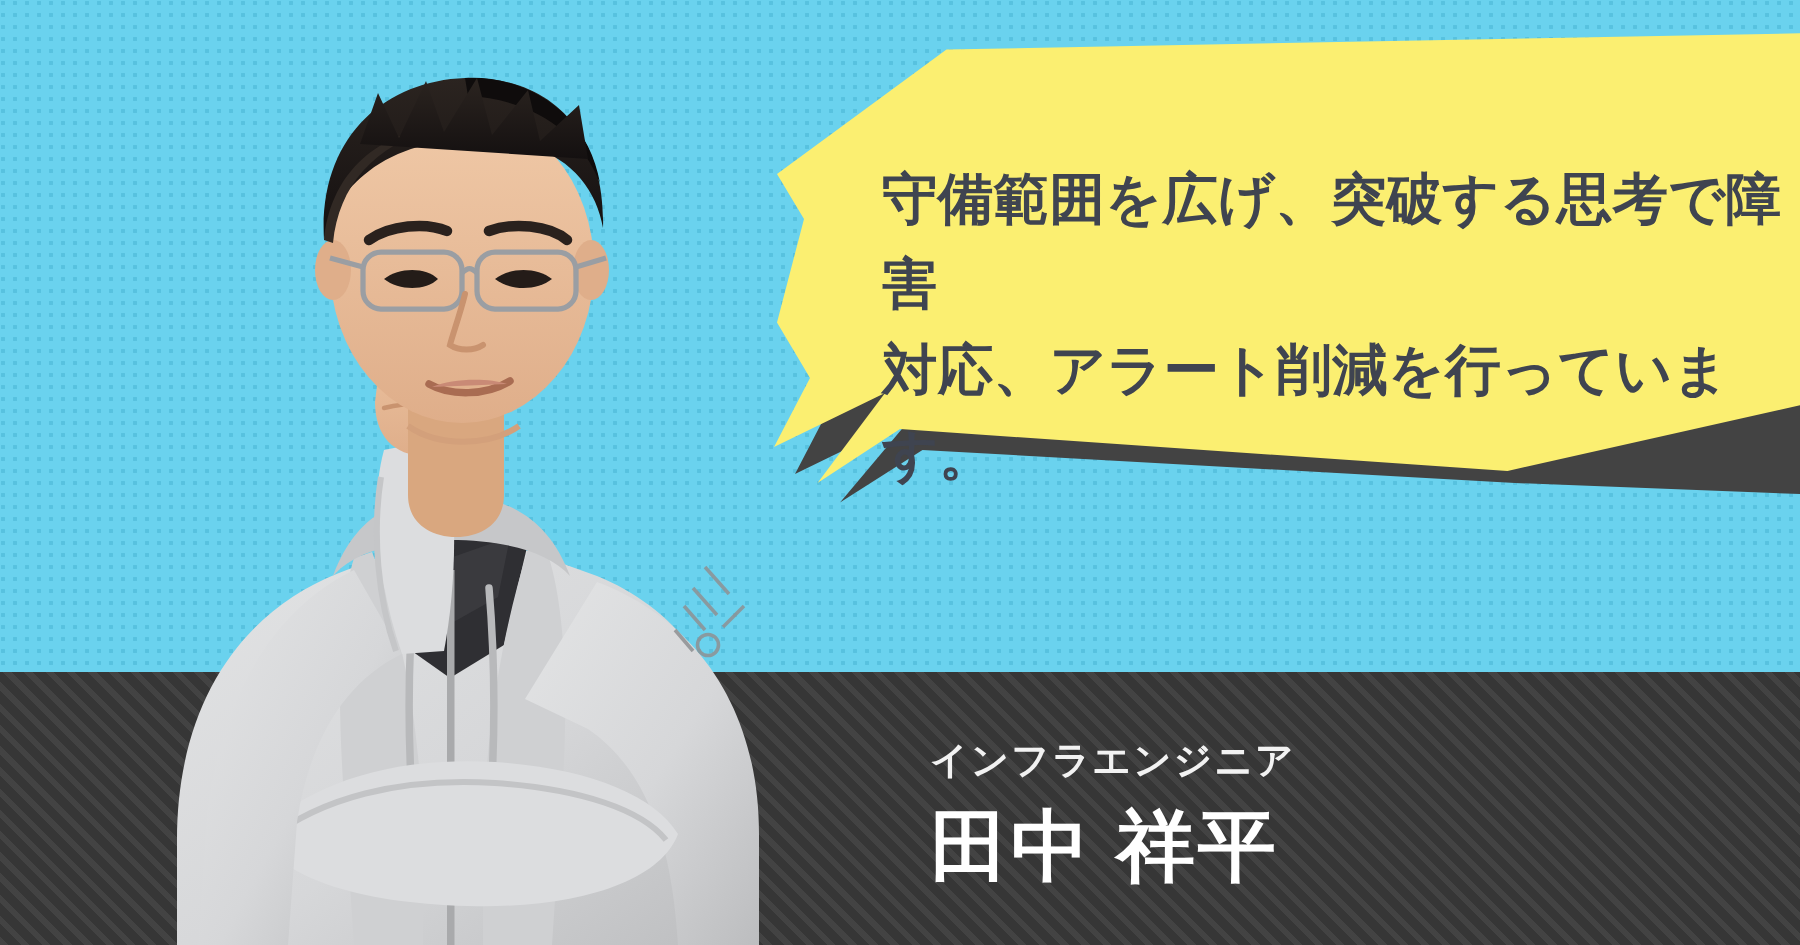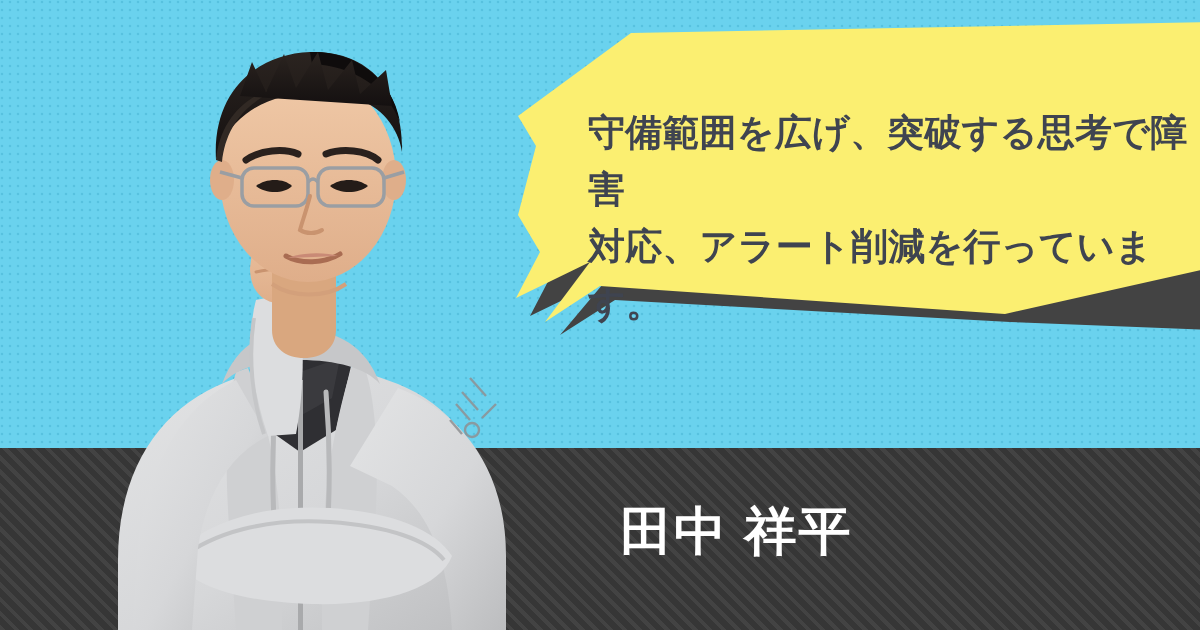--- a/index.html
+++ b/index.html
@@ -218,16 +218,17 @@
       <polygon points="655,38 1215,40 1215,330 1010,322 615,300 560,335 608,278 530,316 555,268 532,232 548,162 528,130" fill="#434343"></polygon>
 
       <polygon points="631,33 1210,22 1210,268 1005,314 600,286 545,322 590,262 516,298 540,252 518,215 536,146 518,116" fill="#fbef71"></polygon>
     </svg>
   </div>
 
   <div class="bubble-text">守備範囲を広げ、突破する思考で障害
 対応、アラート削減を行っています。</div>
 
   <div class="caption">
+    <p class="role">インフラエンジニア</p>
     <p class="name">田中 祥平</p>
   </div>
 
 </div>
 
 </body></html>

